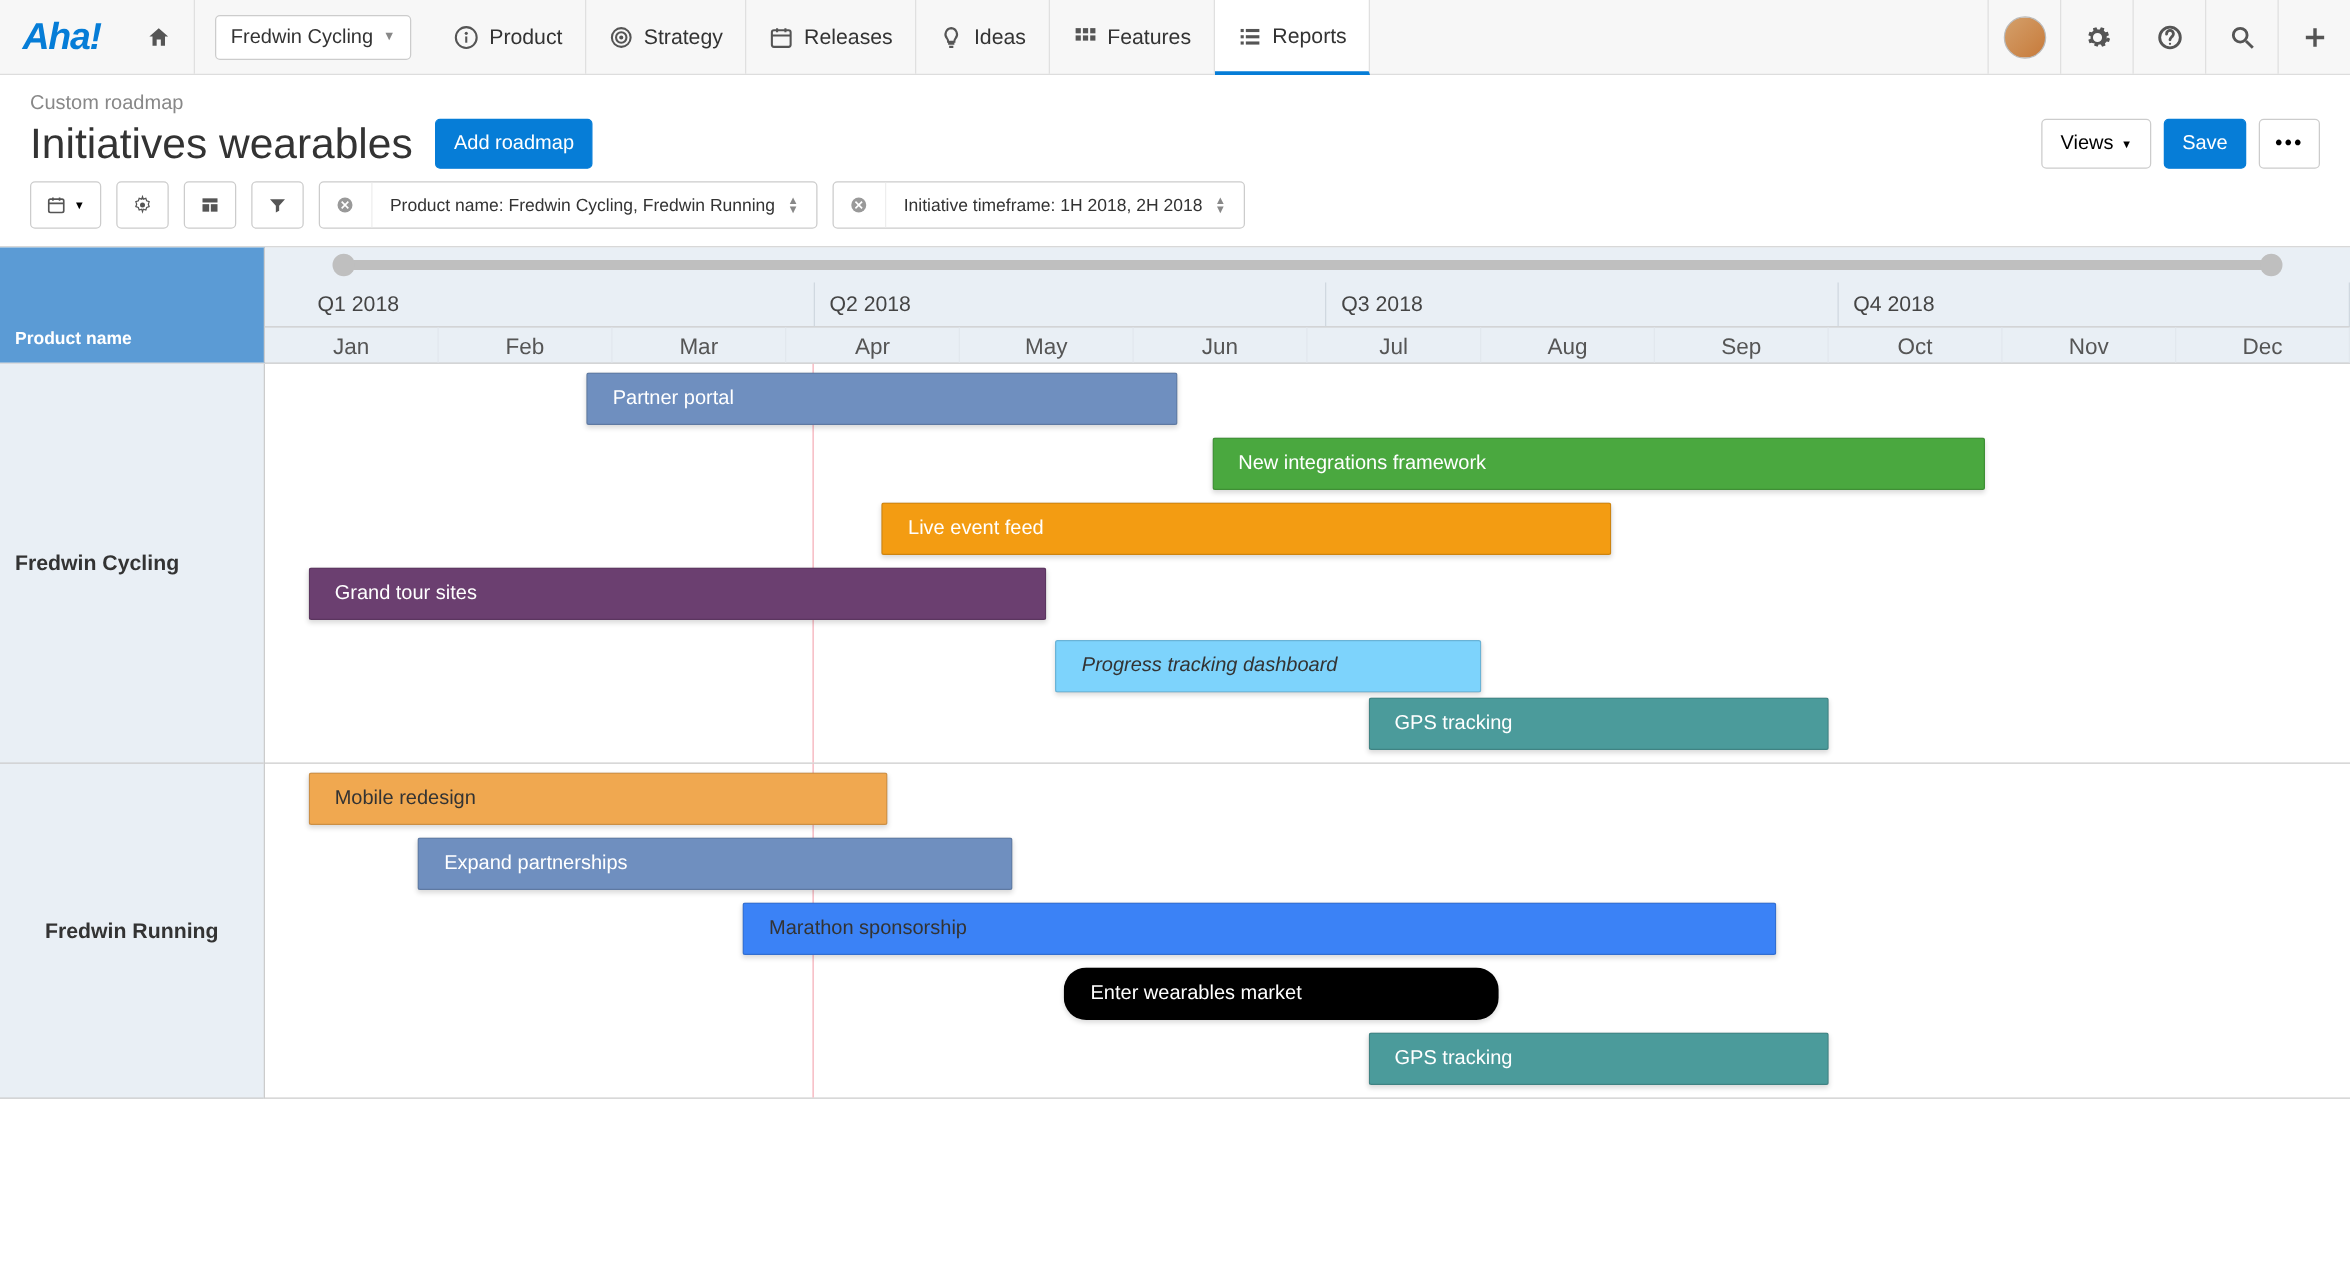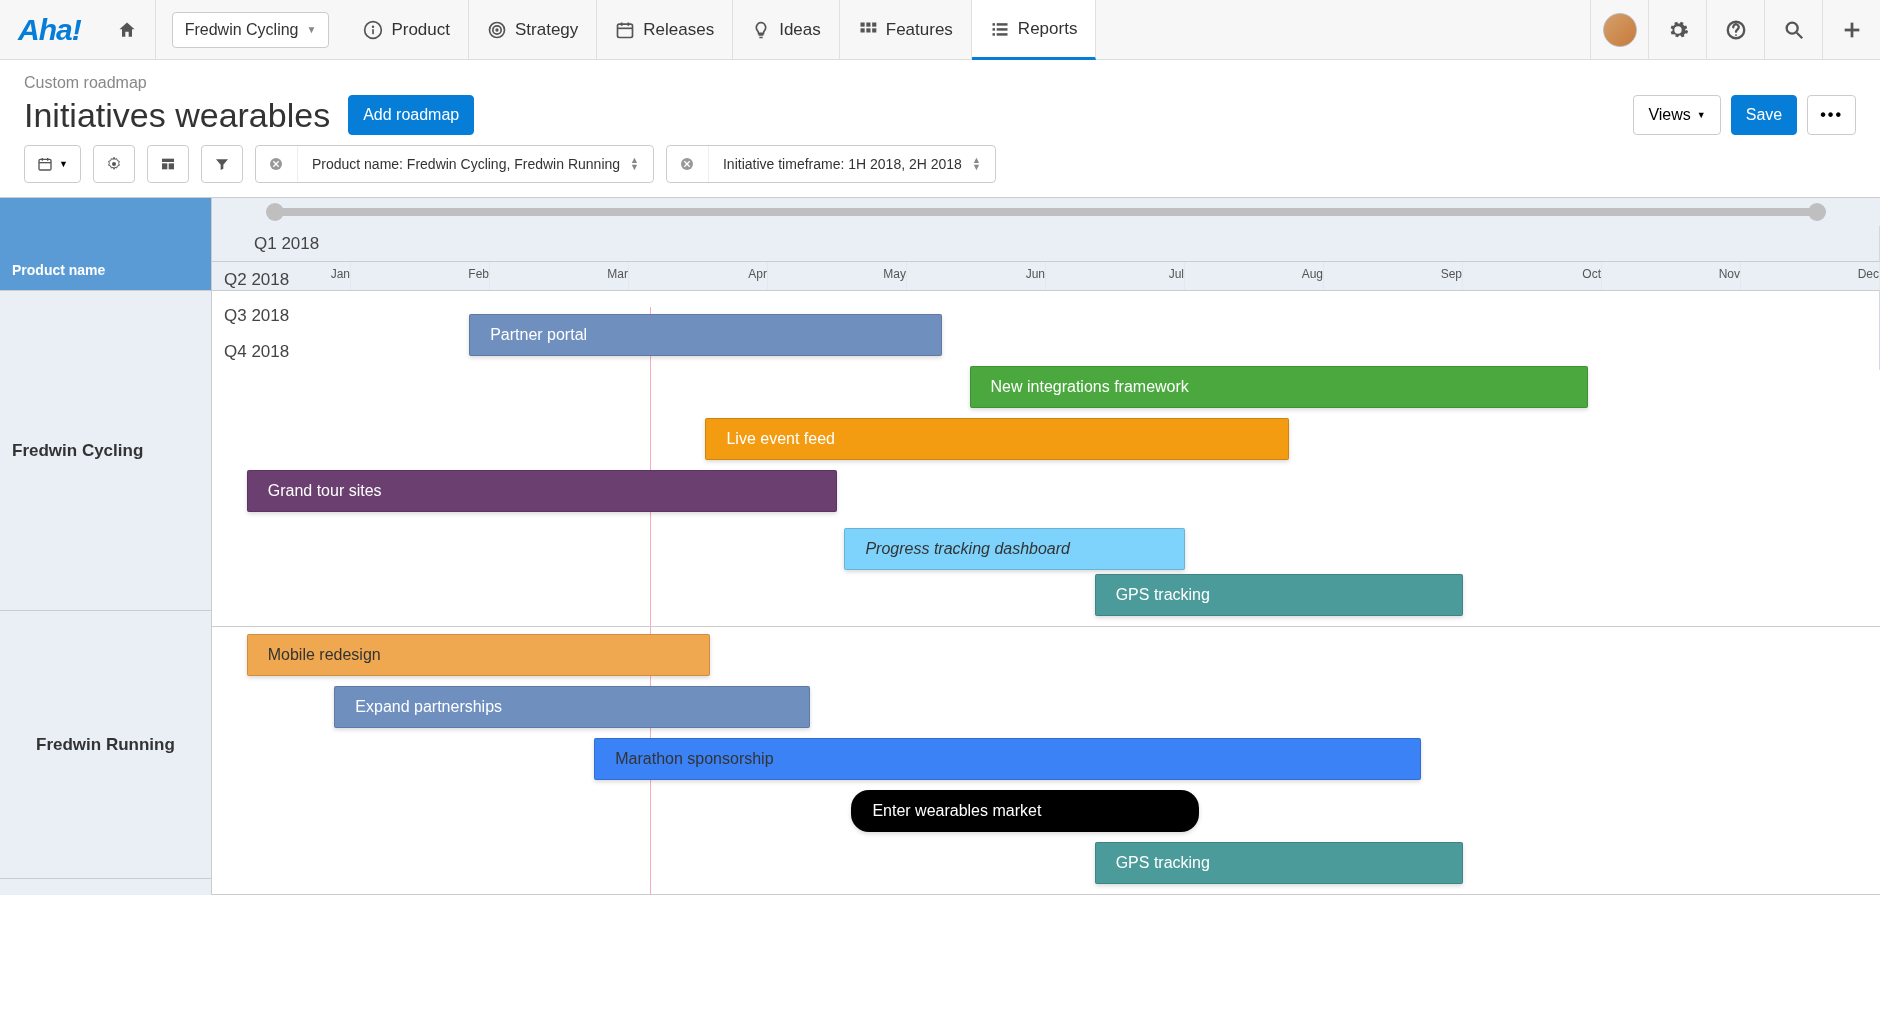--- a/index.html
+++ b/index.html
@@ -35,30 +35,30 @@
 .caret-stack { font-size: 9px; line-height: 7px; color: #888; display: flex; flex-direction: column; }
 
 
 .timeline { position: relative; border-top: 1px solid #ccc; }
 .tl-header { display: flex; background: #e9eff5; border-bottom: 1px solid #ccc; }
 .tl-corner { width: 212px; background: #5b9bd5; color: #fff; font-weight: 600; display: flex; align-items: flex-end; padding: 0 12px 12px; border-right: 1px solid #ccc; }
 .tl-head-right { flex: 1; position: relative; }
 .zoom-track { height: 28px; display: flex; align-items: center; padding: 0 60px; }
 .zoom-bar { flex: 1; height: 8px; background: #bfbfbf; border-radius: 4px; position: relative; }
 .zoom-handle { width: 18px; height: 18px; background: #bfbfbf; border-radius: 50%; position: absolute; top: -5px; }
-.quarters { display: flex; height: 36px; border-bottom: 1px solid #ccc; flex-direction: column; }
+.quarters { display: flex; height: 36px; border-bottom: 1px solid #ccc; }
 .quarter { flex: 1; border-right: 1px solid #d0d8e0; padding: 8px 12px; font-size: 17px; color: #444; }
 .quarter:first-child { padding-left: 42px; }
 .months { display: flex; height: 28px; }
-.month { flex: 1; text-align: right; font-size: 12px; color: #555; padding-top: 5px; border-right: 1px solid #e2e8ee; }
+.month { flex: 1; text-align: center; font-size: 18px; color: #555; padding-top: 5px; border-right: 1px solid #e2e8ee; }
 
 .tl-body { display: flex; }
 .tl-side { width: 212px; background: #e9eff5; border-right: 1px solid #ccc; }
 .tl-row-label { border-bottom: 1px solid #ccc; display: flex; align-items: center; padding: 0 12px; font-size: 17px; font-weight: 600; color: #333; }
-.tl-rows { flex: 1; position: relative; margin-top: 16px; }
+.tl-rows { flex: 1; position: relative; }
 .tl-group { border-bottom: 1px solid #ccc; position: relative; }
 .today-line { position: absolute; top: 0; bottom: 0; width: 1px; background: #f5aeb8; z-index: 1; }
 .bar { position: absolute; height: 42px; border-radius: 2px; color: #fff; display: flex; align-items: center; padding: 0 20px; font-size: 16px; box-shadow: 0 2px 4px rgba(0,0,0,0.15); border: 1px solid rgba(0,0,0,0.15); z-index: 2; }
 .bar.dark-text { color: #333; }
 
 svg { display: block; }
 </style>
 </head>
 <body>
 

